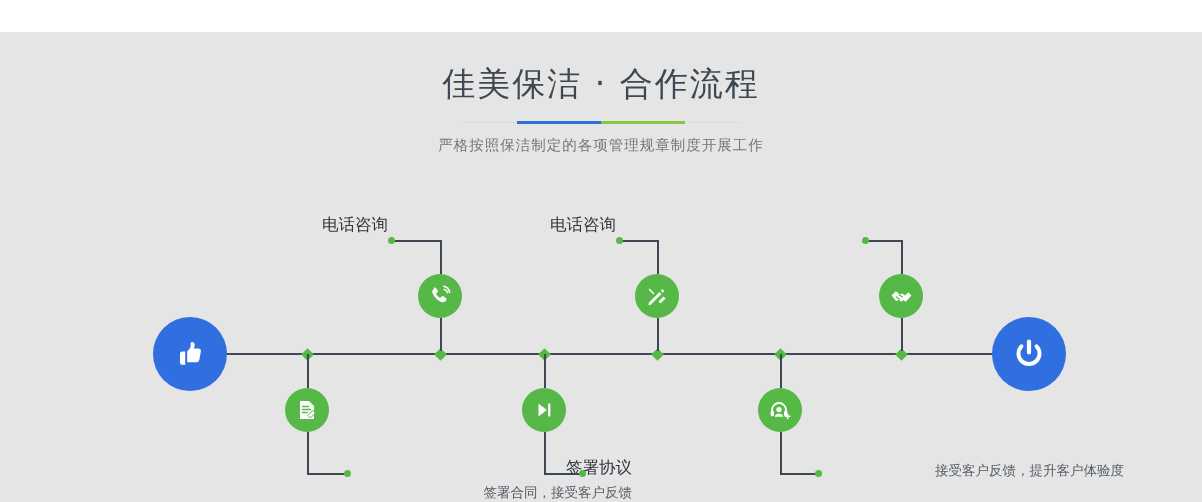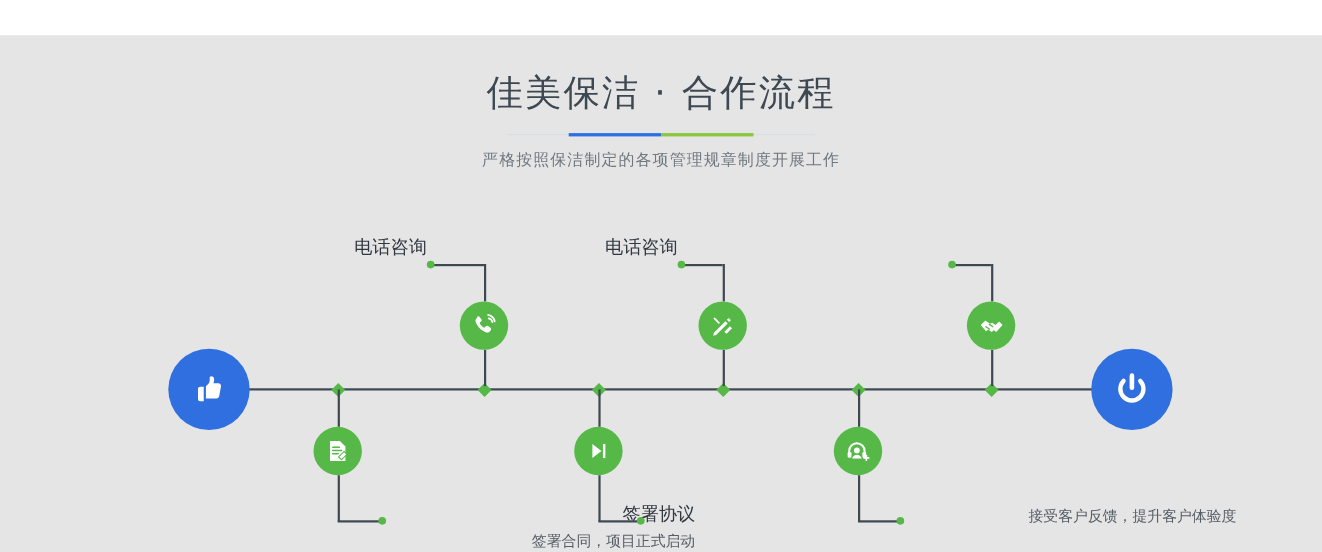--- a/index.html
+++ b/index.html
@@ -244,21 +244,21 @@
       <svg width="24" height="24" viewBox="0 0 24 24">
         <path d="M5 3h9l5 5v13H5z" fill="#ffffff"></path>
         <path d="M7.5 8.5h6M7.5 11.5h8M7.5 14.5h5" stroke="#56b947" stroke-width="1.4" stroke-linecap="round"></path>
         <path d="M17.8 12.4l2.6 2.6-5 5-2.6-2.6z" fill="#ffffff" stroke="#56b947" stroke-width="1"></path>
       </svg>
     </span>
   </div>
 
   <div class="lbl below" style="left:352px; top:425px; width:280px;">
     <div class="name">签署协议</div>
-    <div class="desc">签署合同，项目正式启动</div>
+    <div class="desc">签署合同，接受客户反馈</div>
   </div>
 
   <div class="v-line" style="left:657px; top:208px; height:34px;"></div>
   <div class="h-line" style="left:620px; top:208px; width:37px;"></div>
   <div class="dot-end" style="left:616px; top:204.5px;"></div>
   <div class="v-line" style="left:657px; top:286px; height:33px;"></div>
 
   <div class="node-circle" style="left:635px; top:242px;">
     <span>
       <svg width="24" height="24" viewBox="0 0 24 24">

